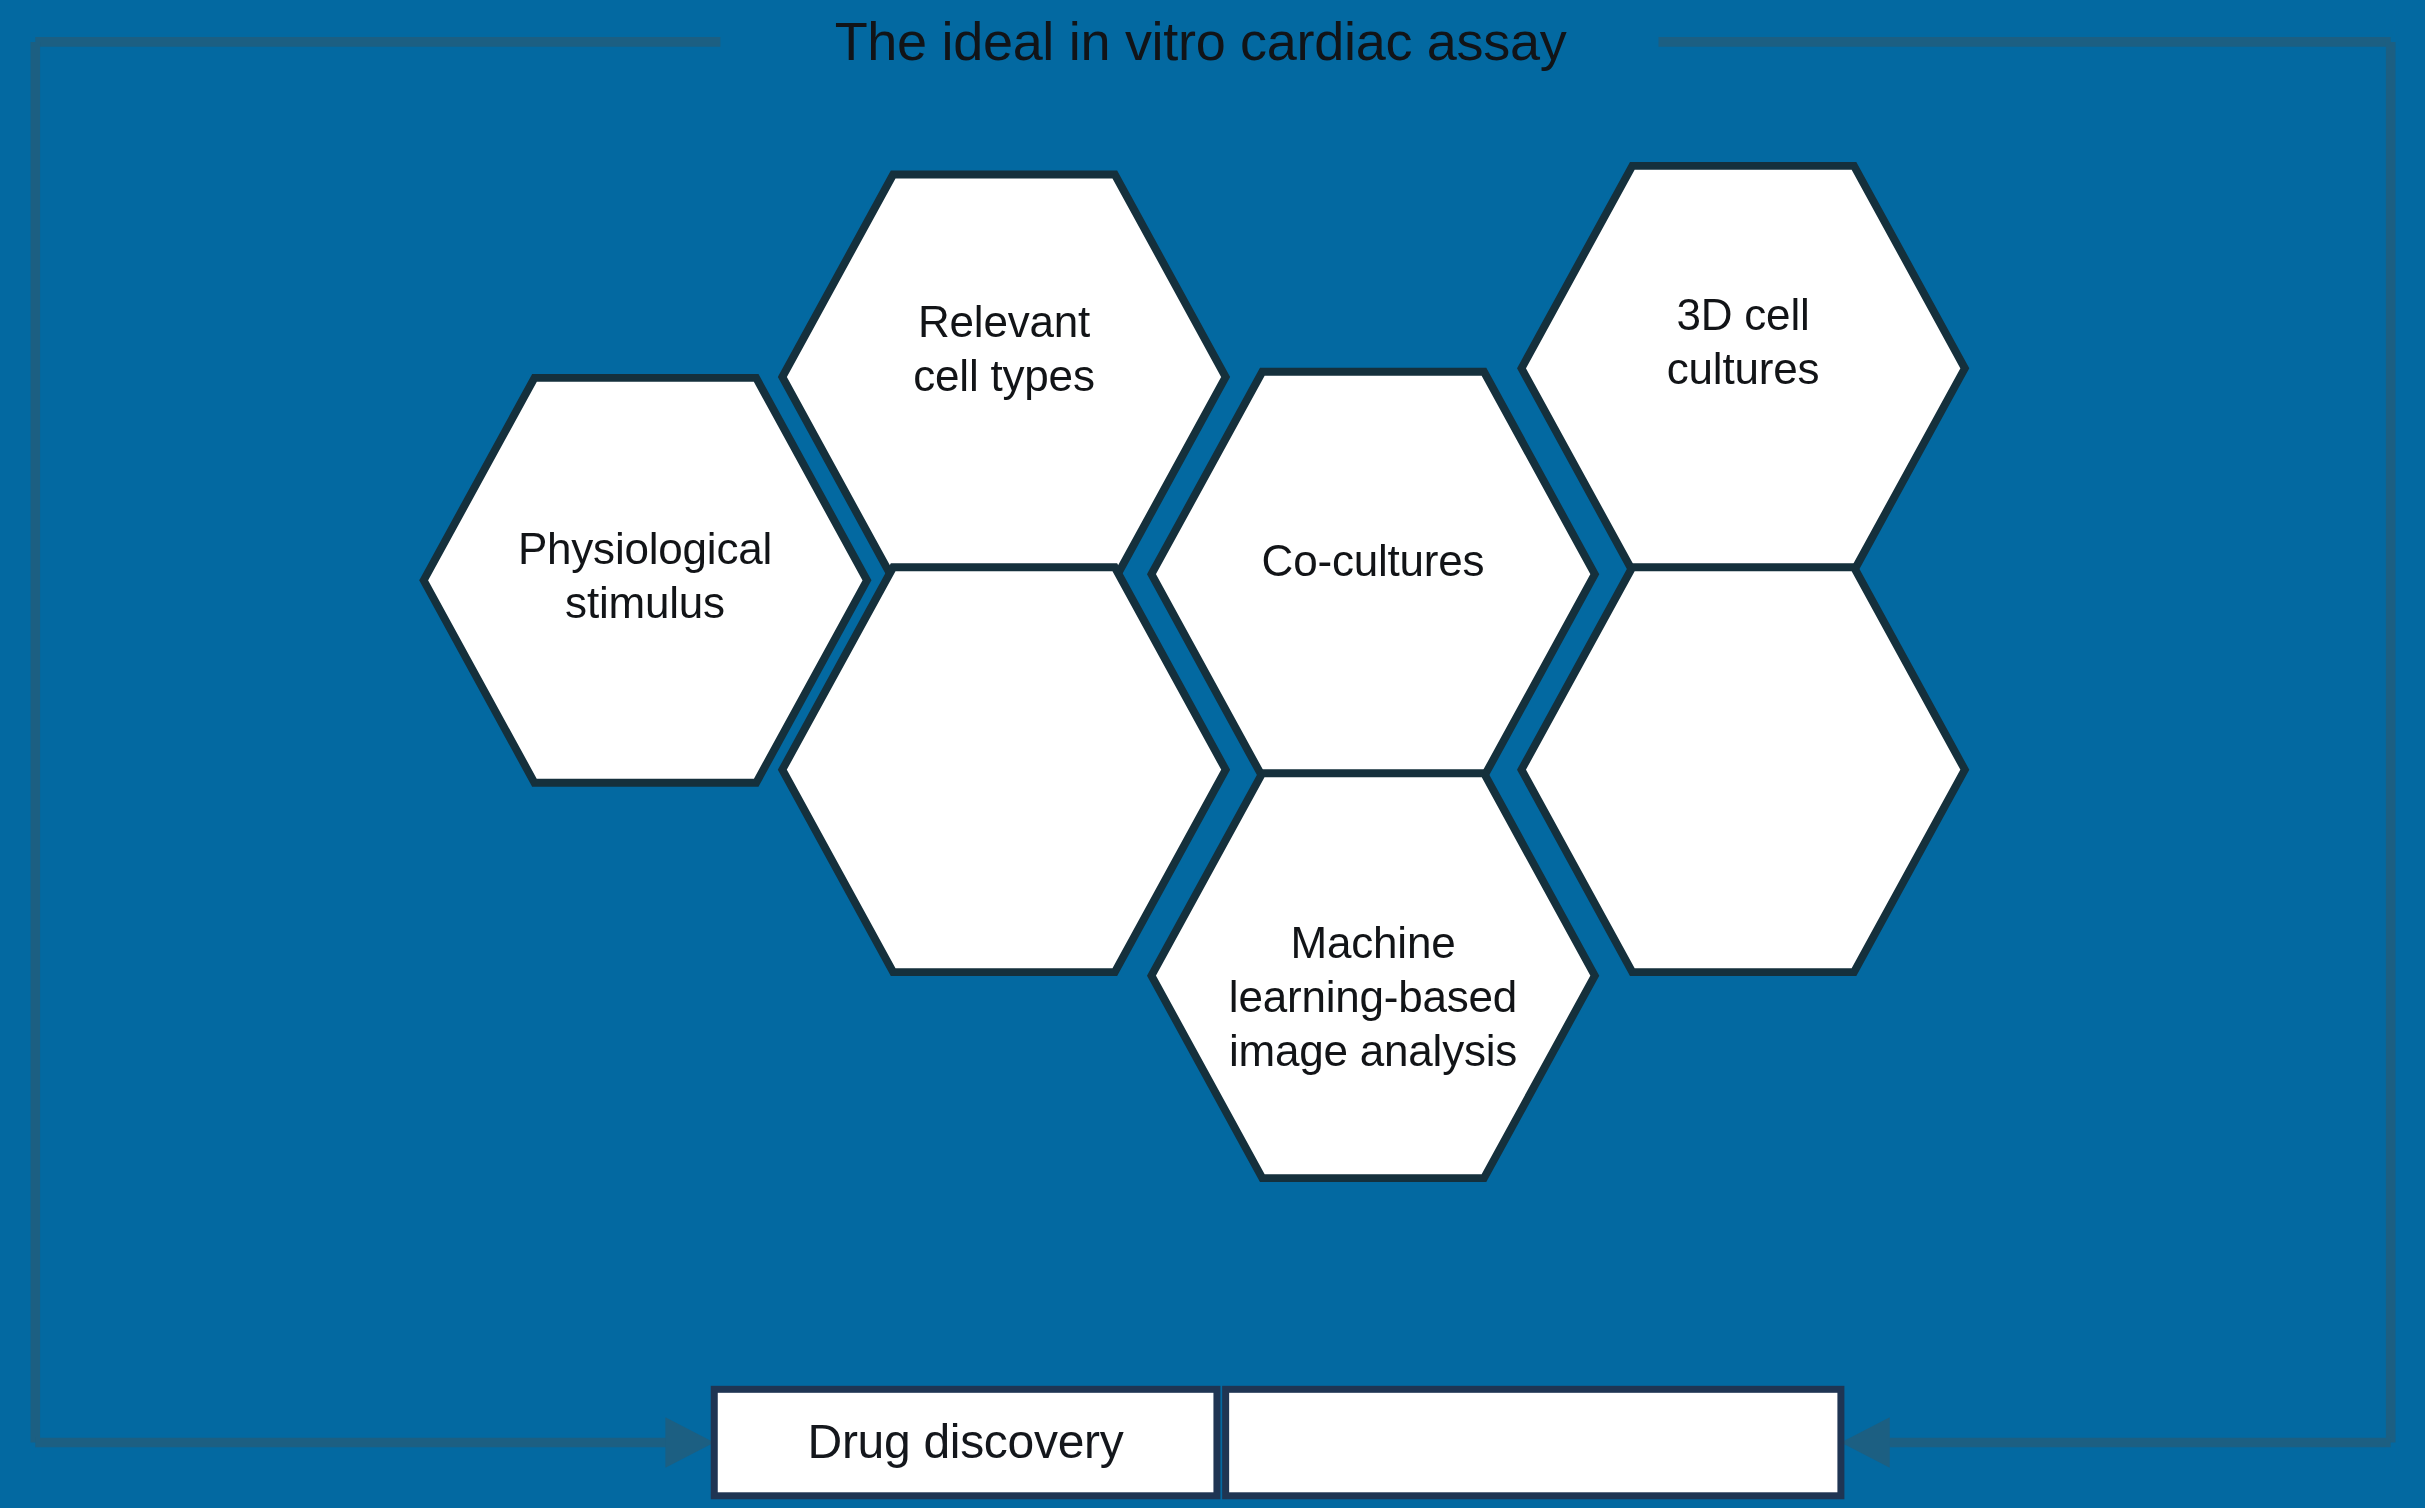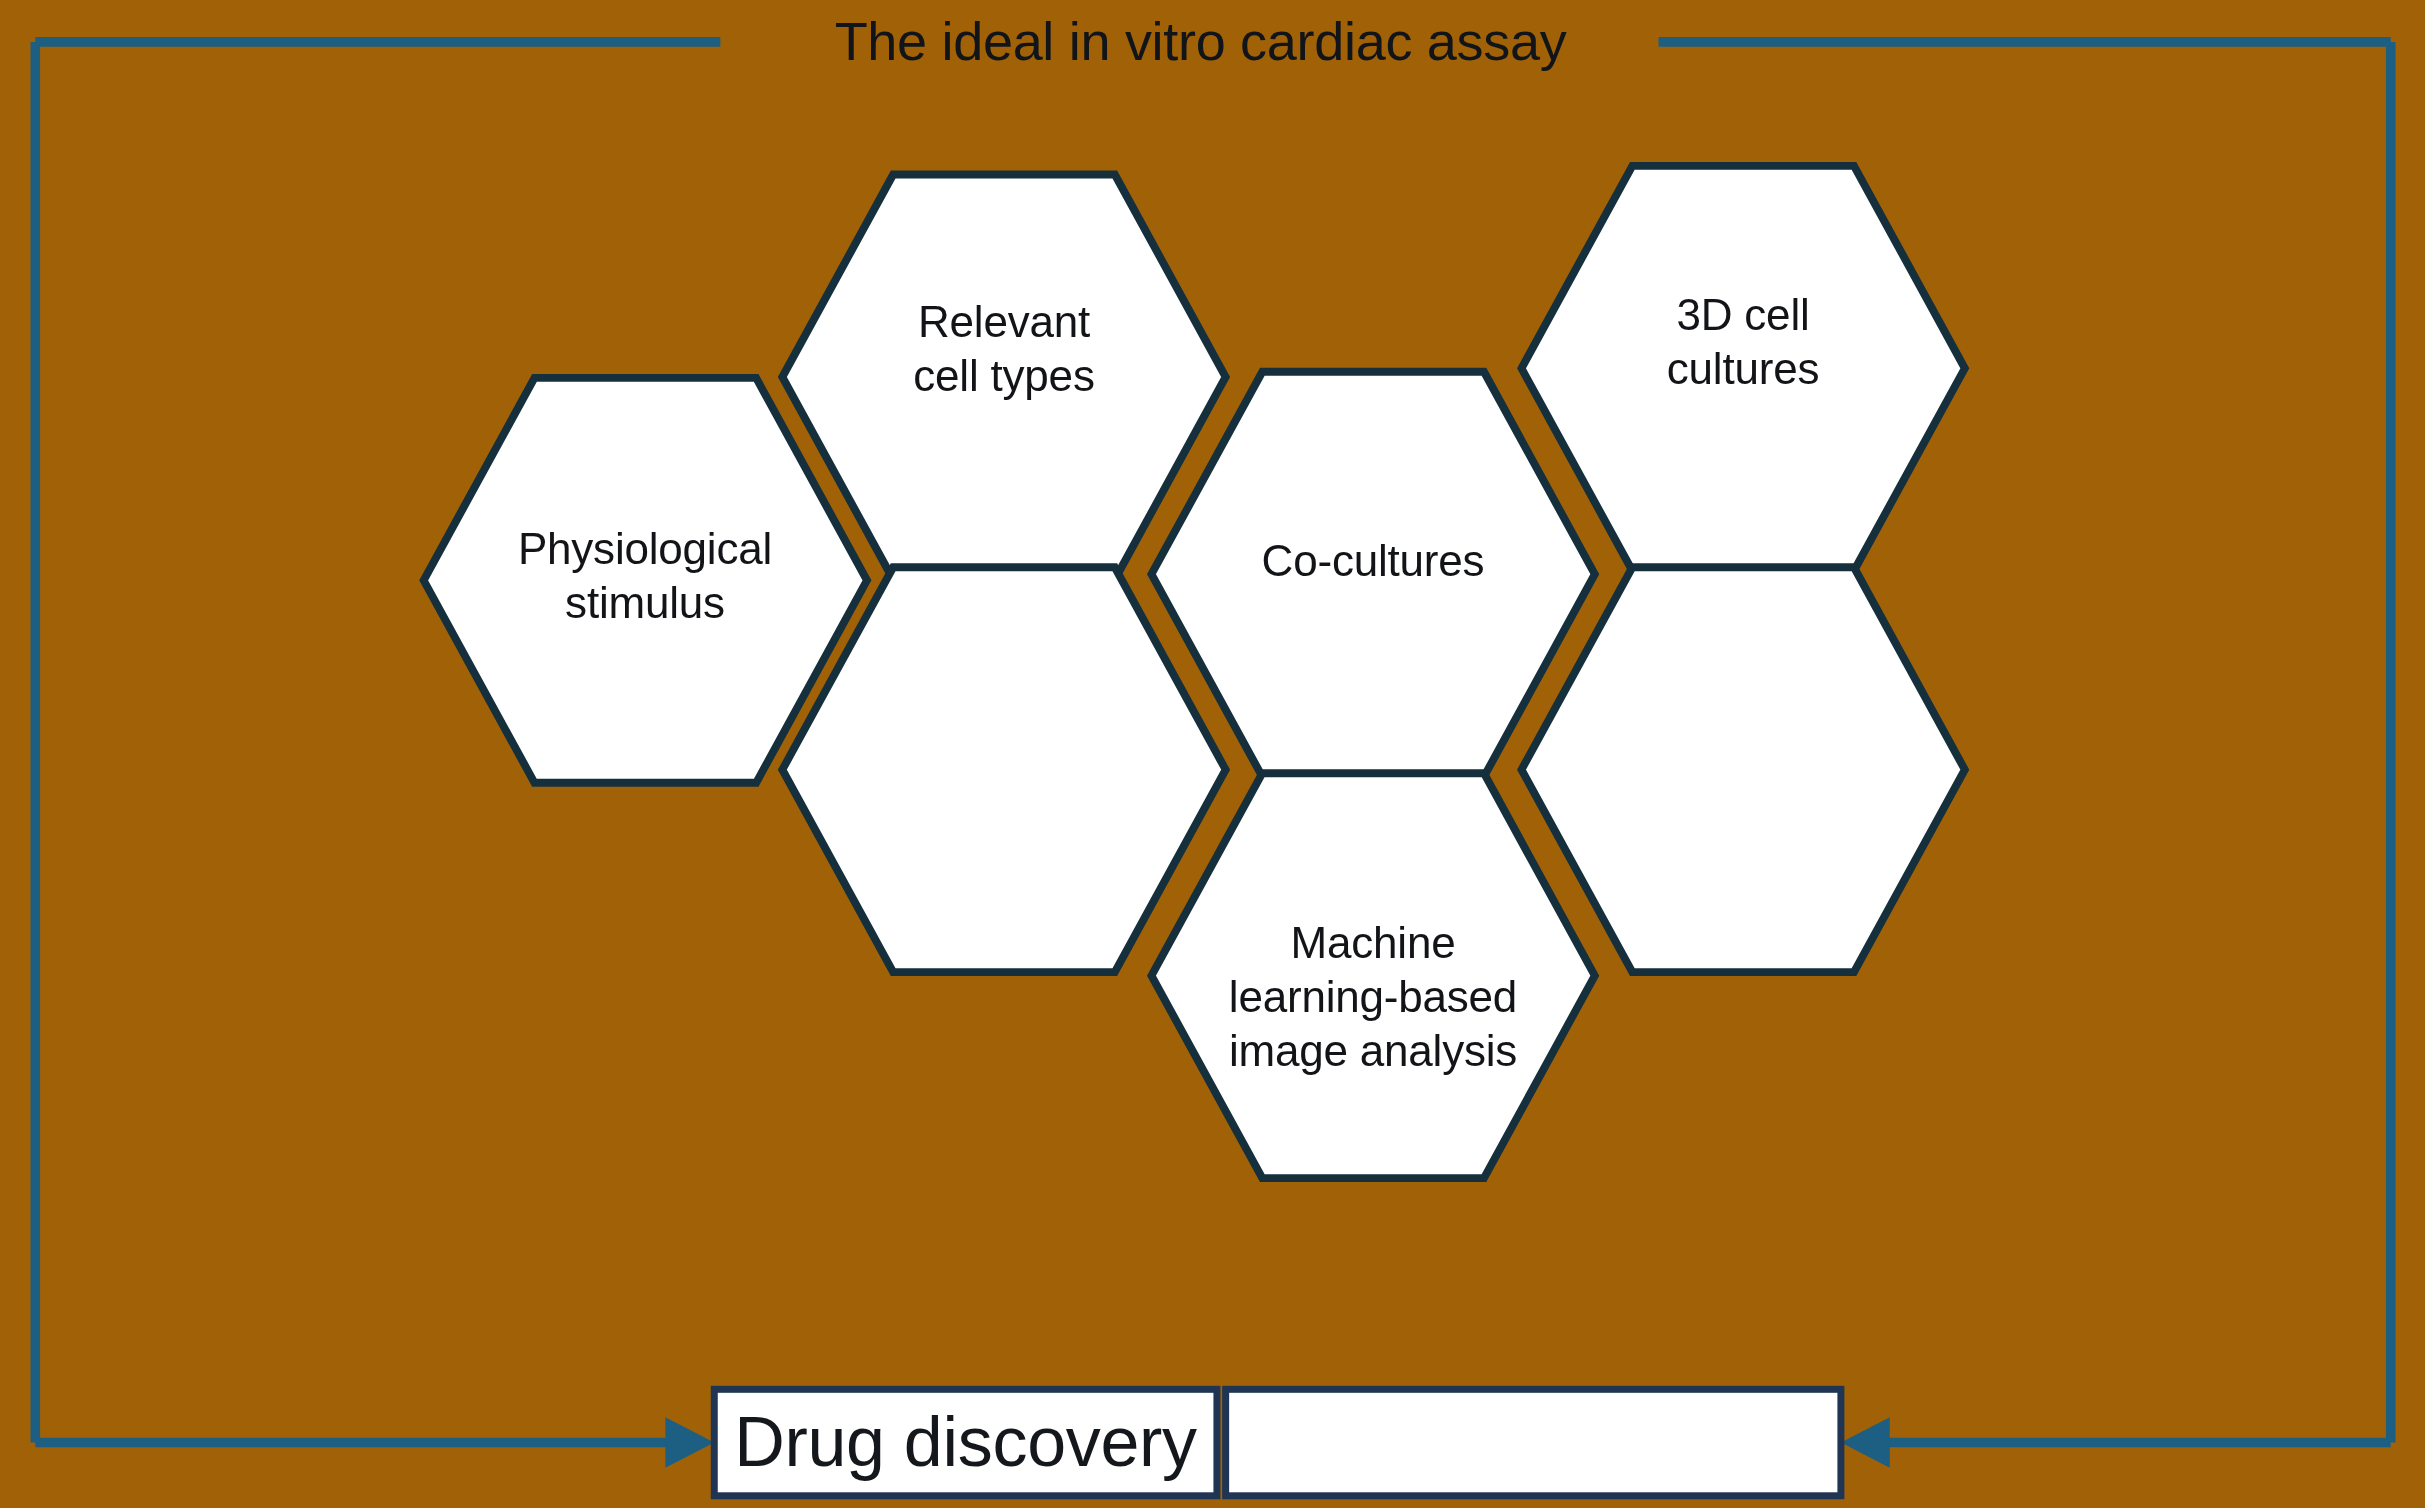--- a/index.html
+++ b/index.html
@@ -10,21 +10,21 @@
   body {
     width: 2426px;
     height: 1508px;
     font-family: "Liberation Sans", sans-serif;
     overflow: hidden;
   }
   #stage {
     position: relative;
     width: 2426px;
     height: 1508px;
-    background: #a16207;
+    background: #0369a1;
   }
   svg.layer {
     position: absolute;
     left: 0;
     top: 0;
     width: 2426px;
     height: 1508px;
   }
   .frame-title {
     position: absolute;
@@ -43,21 +43,21 @@
     text-align: center;
     font-size: 44px;
     line-height: 54px;
     color: #121417;
     white-space: pre-line;
     letter-spacing: -0.2px;
   }
   .outcome-label {
     position: absolute;
     text-align: center;
-    font-size: 70px;
+    font-size: 48px;
     line-height: 66px;
     color: #14171c;
     white-space: nowrap;
     letter-spacing: -0.3px;
   }
 </style>
 </head>
 <body>
 
 <div id="stage">

